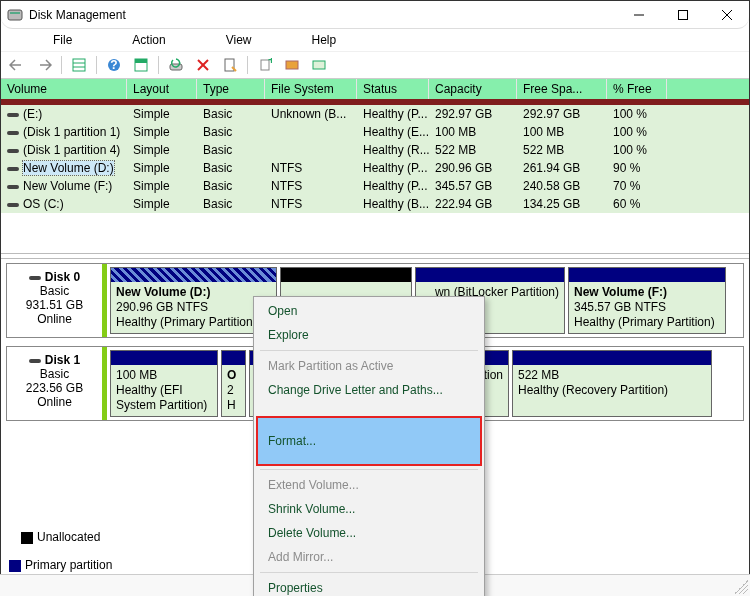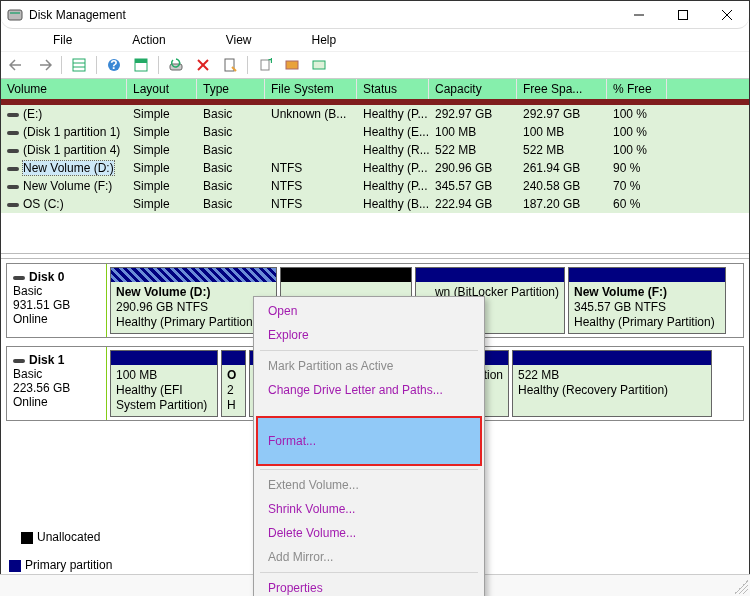--- a/index.html
+++ b/index.html
@@ -25,32 +25,32 @@
   .col.vfs  { width:92px; }
   .col.vstatus { width:72px; }
   .col.vcap { width:88px; }
   .col.vfree { width:90px; }
   .col.vpct { width:60px; }
   .disk-icon { width:12px; height:4px; display:inline-block; border:2px solid #444; border-radius:2px; margin-right:4px; vertical-align:middle; }
   .sel { background:#cde8f7; outline:1px dotted #666; display:inline-block; }
   .panes-sep { height:6px; background:#fff; border-top:1px solid #bbb; border-bottom:1px solid #bbb; }
   .graphical { background:#fff; padding:0 5px; }
   .disk-row { display:flex; margin:4px 0 8px; border:1px solid #888; }
-  .disk-label { width:100px; padding:6px; border-right:1px solid #84cc16; }
+  .disk-label { width:100px; padding:6px; border-right:5px solid #84cc16;text-align:center; }
   .disk-label .dname { font-weight:bold; }
   .parts { flex:1; display:flex; gap:3px; padding:3px; }
   .part { border:1px solid #666; position:relative; overflow:hidden; background:#dff1d9; }
   .part .bar { height:14px; background:#000080; }
   .part.unalloc .bar { background:#000; }
   .part .pbody { padding:3px 5px; line-height:1.25; }
   .part .pname { font-weight:bold; }
   .part.hatched::after { content:""; position:absolute; left:0; right:0; top:0; height:14px;
     background:repeating-linear-gradient(45deg,#000080,#000080 3px,#6a8bd6 3px,#6a8bd6 6px); }
   .ctxmenu { position:absolute; top:296px; left:253px; width:232px; background:#f2f2f2; border:1px solid #a0a0a0; box-shadow:3px 3px 6px rgba(0,0,0,.25); padding:2px; z-index:10; }
-  .ctxmenu .mi { padding:5px 12px; color:#a21caf; }
+  .ctxmenu .mi { padding:5px 12px; color:#14532d; }
   .ctxmenu .mi.disabled { color:#8c8c8c; }
   .ctxmenu .msep { height:1px; background:#d5d5d5; margin:3px 4px; }
   .ctxmenu .mi.highlight { background:#91c9f7; border:2px solid #e62222; padding:16px 10px;margin-top:14px; }
   .legend { position:absolute; bottom:22px; left:5px; display:flex; gap:14px; align-items:center; background:#fff; padding:2px 4px;flex-direction:column; }
   .sw { width:12px; height:12px; display:inline-block; margin-right:4px; vertical-align:middle; }
   .sw.black { background:#000; } .sw.navy { background:#000080; }
   .statusbar { position:absolute; bottom:0; left:0; right:0; height:22px; border-top:1px solid #ccc; background:#f8f8f8; }
   .statusbar::before { content:""; position:absolute; right:2px; bottom:2px; width:14px; height:14px;
     background:linear-gradient(135deg,transparent 50%,#bbb 50%,#bbb 55%,transparent 55%,transparent 65%,#bbb 65%,#bbb 70%,transparent 70%,transparent 80%,#bbb 80%,#bbb 85%,transparent 85%); }
 </style>
@@ -222,21 +222,21 @@
       <div class="col vfree">240.58 GB</div>
       <div class="col vpct">70 %</div>
     </div>
     <div class="vol-row">
       <div class="col vname"><span class="disk-icon"></span>OS (C:)</div>
       <div class="col vlayout">Simple</div>
       <div class="col vtype">Basic</div>
       <div class="col vfs">NTFS</div>
       <div class="col vstatus">Healthy (B...</div>
       <div class="col vcap">222.94 GB</div>
-      <div class="col vfree">187.20 GB</div>
+      <div class="col vfree">134.25 GB</div>
       <div class="col vpct">60 %</div>
     </div>
   </div>
 
 <div style="height:40px; background:#fff;"></div>
 <div class="panes-sep"></div>
 
 <div class="graphical" id="gview">
     <div class="disk-row">
       <div class="disk-label"><span class="disk-icon"></span><span class="dname">Disk 0</span><br>Basic<br>931.51 GB<br>Online</div>

